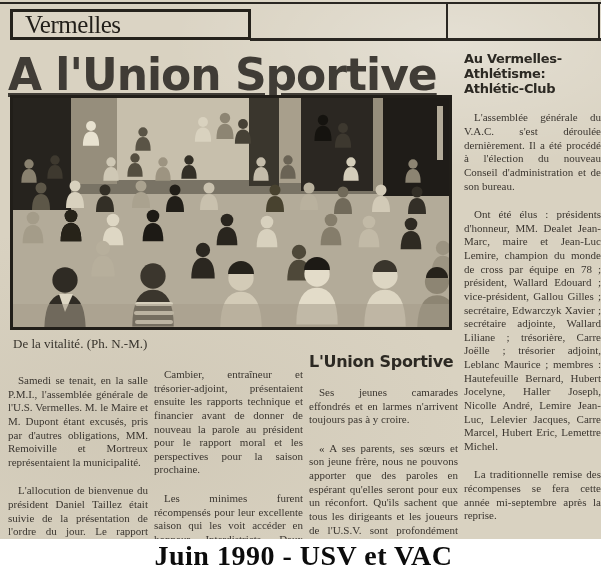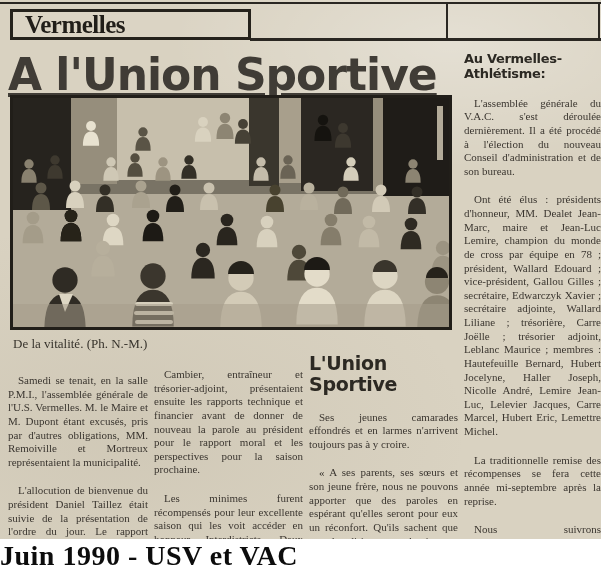--- a/index.html
+++ b/index.html
@@ -25,21 +25,21 @@
   .vline-b    { left:598px; top:3px; width:2px; height:36px; }
 
   .masthead-box {
     position:absolute; left:10px; top:9px; width:241px; height:31px;
     border:3px solid #25221c;
     display:flex; align-items:center; padding-left:12px;
     background:rgba(255,255,255,.06);
   }
   .masthead-title {
     font-family:"Liberation Serif", serif;
-    font-weight:bold; font-size:25px; color:#211e19;
+    font-weight:normal; font-size:25px; color:#211e19;
     letter-spacing:-0.5px; line-height:1;
   }
 
   .headline {
     position:absolute; left:8px; top:49px;
     font-family:"DejaVu Sans", sans-serif;
     font-weight:bold; font-size:44px; color:#403c36;
     letter-spacing:-1px; white-space:nowrap;text-decoration:underline;
   }
 
@@ -63,33 +63,33 @@
   }
   .col p { text-indent:10px; margin:15px 0 11px 0; }
   .col-1 { left:8px;   top:359px; width:140px; }
   .col-2 { left:154px; top:353px; width:149px; }
   .col-3 { left:309px; top:353px; width:149px; }
   .col-4 { left:464px; top:52px;  width:137px; }
   .col-4 p { margin-bottom:13px; }
 
   .deuil-heading {
     font-family:"DejaVu Sans", sans-serif; font-weight:bold;
-    font-size:19px; line-height:1.12; color:#2c2923;
+    font-size:16px; line-height:1.12; color:#2c2923;
     text-align:left; margin-bottom:12px; letter-spacing:-0.3px;
   }
   .vac-heading {
     font-family:"DejaVu Sans", sans-serif; font-weight:bold;
     font-size:13px; line-height:1.14; color:#2c2923;
     text-align:left; margin-bottom:12px; letter-spacing:-0.3px;
   }
 
   
   .bottom-strip {
     position:absolute; left:0; top:539px; width:607px; height:34px;
-    background:#ffffff; display:flex; align-items:center; 
+    background:#ffffff; display:flex; align-items:center; justify-content:center;
   }
   .bottom-caption {
     font-family:"Liberation Serif", serif; font-weight:bold;
     font-size:28px; color:#0c0c0c; letter-spacing:0.5px; line-height:1;
   }
 </style>
 </head>
 <body>
 
 <div class="scan">
@@ -208,20 +208,21 @@
       <div>L'Union Sportive</div>
     </div>
     <p>Ses jeunes camarades effondrés et en larmes n'arrivent toujours pas à y croire.</p>
     <p>« A ses parents, ses sœurs et son jeune frère, nous ne pouvons apporter que des paroles en espérant qu'elles seront pour eux un réconfort. Qu'ils sachent que tous les dirigeants et les joueurs de l'U.S.V. sont profondément touchés par le drame qui les accable ».</p>
   </div>
 
   <div class="col col-4">
     <div class="vac-heading">
       <div>Au Vermelles-</div>
       <div>Athlétisme:</div>
+      <div>Athlétic-Club</div>
     </div>
     <p>L'assemblée générale du V.A.C. s'est déroulée dernièrement. Il a été procédé à l'élection du nouveau Conseil d'administration et de son bureau.</p>
     <p>Ont été élus : présidents d'honneur, MM. Dealet Jean-Marc, maire et Jean-Luc Lemire, champion du monde de cross par équipe en 78 ; président, Wallard Edouard ; vice-président, Gallou Gilles ; secrétaire, Edwarczyk Xavier ; secrétaire adjointe, Wallard Liliane ; trésorière, Carre Joëlle ; trésorier adjoint, Leblanc Maurice ; membres : Hautefeuille Bernard, Hubert Jocelyne, Haller Joseph, Nicolle André, Lemire Jean-Luc, Lelevier Jacques, Carre Marcel, Hubert Eric, Lemettre Michel.</p>
     <p>La traditionnelle remise des récompenses se fera cette année mi-septembre après la reprise.</p>
     <p>Nous suivrons particulièrement les prestations de nos qualifiés : Paternelle Sabine, Wallard Caroline et Labitte Grégory aux championnats de France d'athlétisme à Toulon ce week-end en espérant au moins un titre.</p>
 
   </div>
 
 </div>
 

